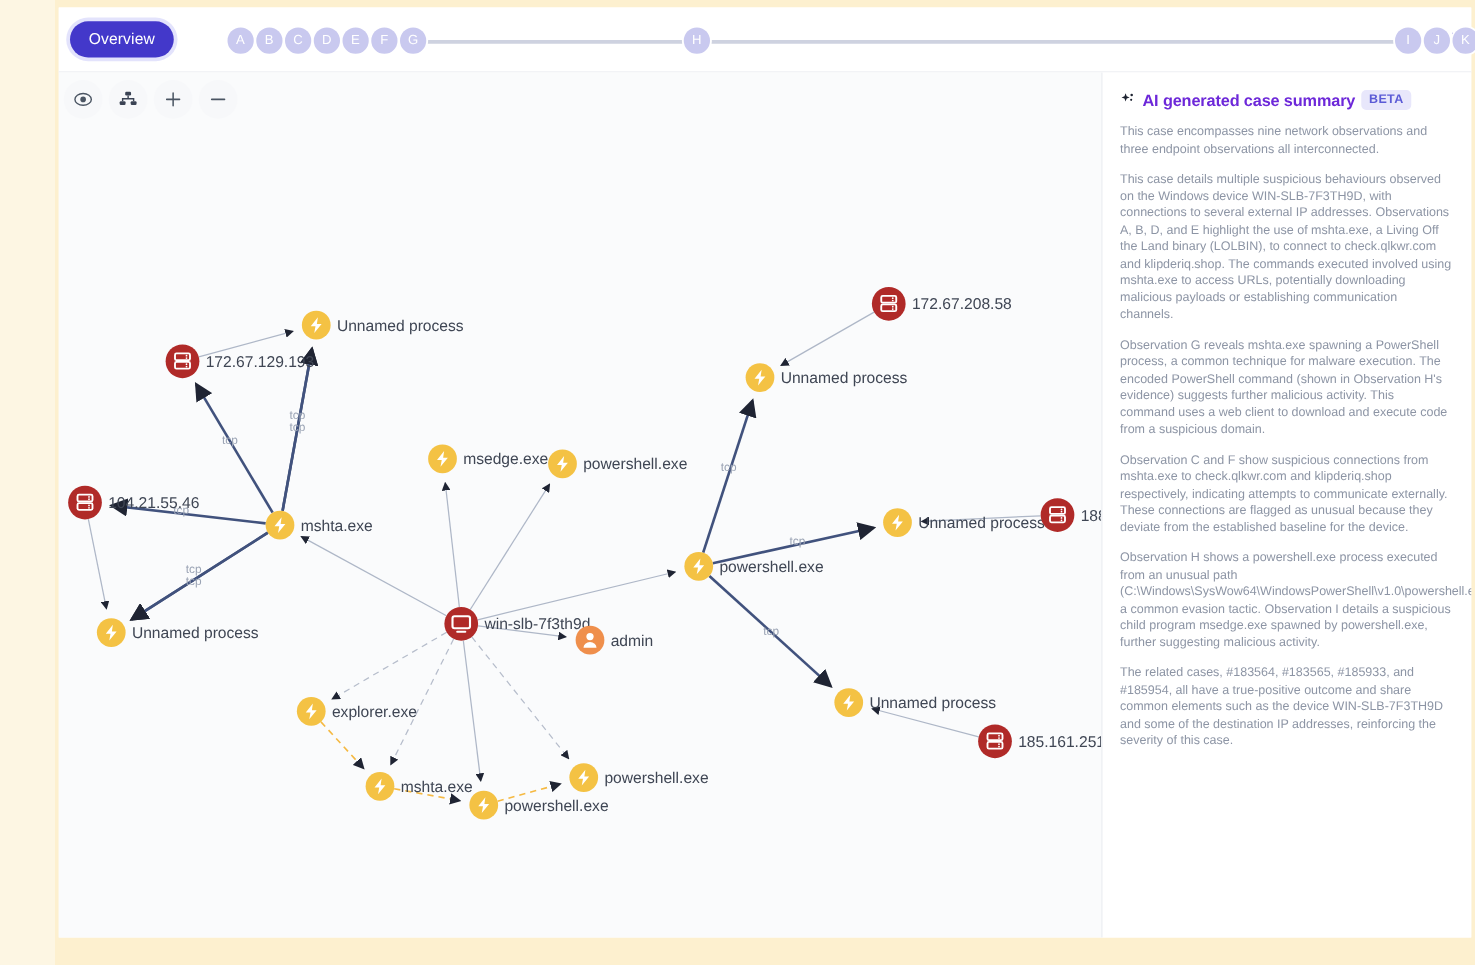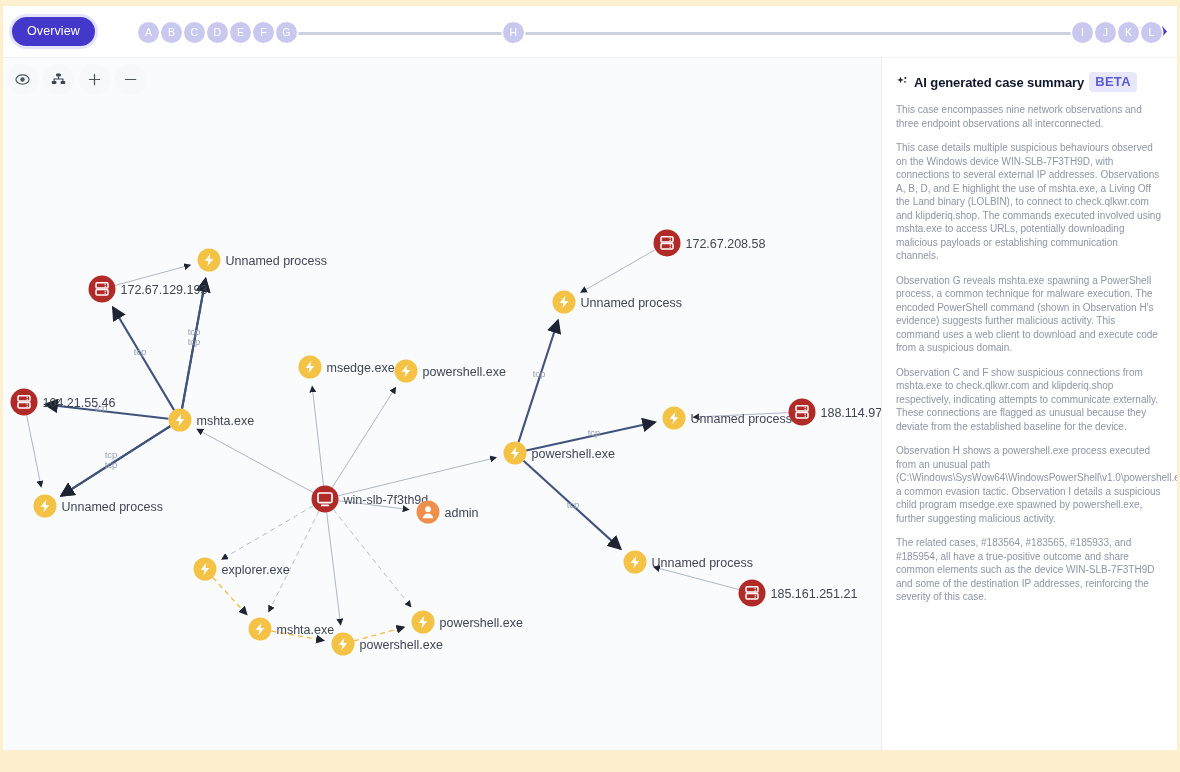--- a/index.html
+++ b/index.html
@@ -10,20 +10,21 @@
     background: #fdf6e3;
     overflow: hidden;
   }
   #app {
     position: absolute; inset: 0;
     background: #ffffff;
     border-top: 6px solid #fdf0cf;
     border-left: 3px solid #fdf0cf;
     border-right: 3px solid #fdf0cf;
     border-bottom: 22px solid #fdf0cf;
+    margin-left: 44px;
   }
 
   
   #timeline {
     position:absolute; left:0; right:0; top:0; height:52px;
     background:#ffffff;
     border-bottom:1px solid #eef0f4;
     display:flex; align-items:center;
   }
   #overview-btn {
@@ -102,26 +103,26 @@
   
   #panel {
     position:absolute; right:0; top:52px; bottom:0; width:296px;
     background:#ffffff;
     border-left:1px solid #eceef2;
     padding:14px 16px 0 14px;
     overflow:hidden;
   }
   #panel-head { display:flex; align-items:center; gap:5px; margin-bottom:11px; }
   #panel-title {
-    font-size:13px; font-weight:bold; color:#0f172a;
+    font-size:13px; font-weight:bold; color:#6d28d9;
     letter-spacing:-.1px;
   }
   #beta-badge {
     background:#e8e7fb; color:#5b5bd6;
-    font-size:13px; font-weight:bold;
+    font-size:10px; font-weight:bold;
     padding:2px 6px 3px; border-radius:4px;
     letter-spacing:.3px;
   }
   .para {
     font-size:10px;
     line-height:13.5px;
     color:#8d95a5;
     margin:0 0 11px 0;
   }
 </style>

